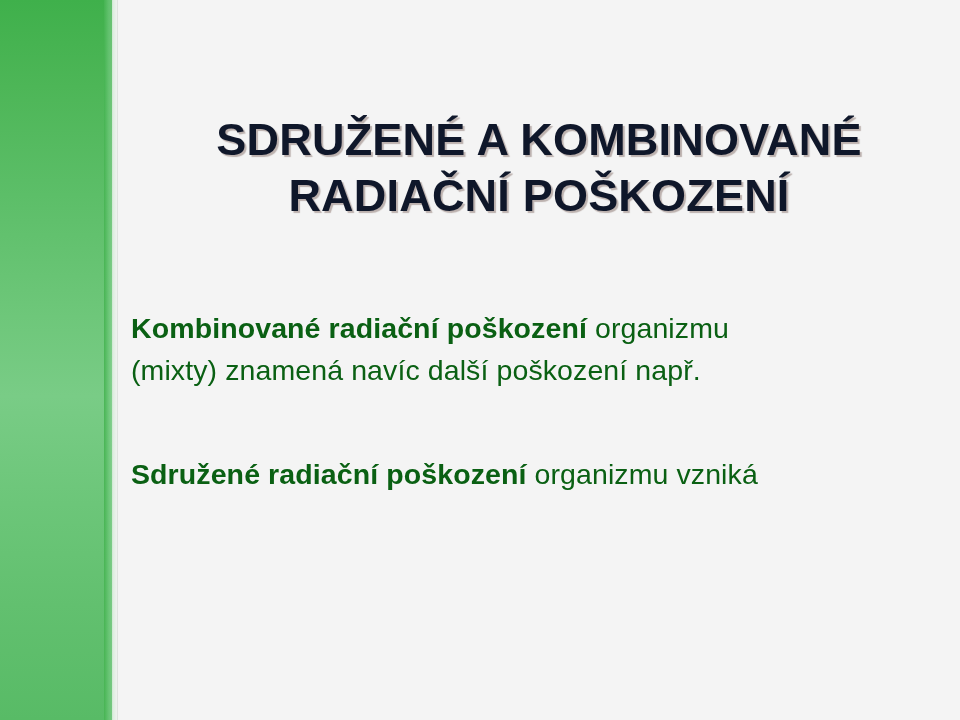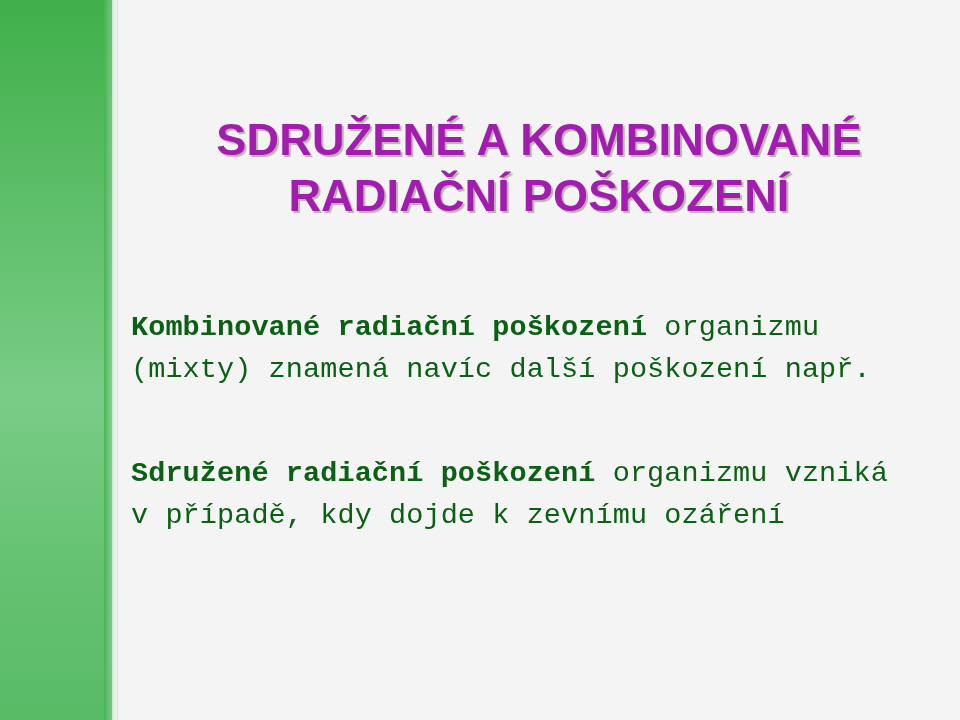--- a/index.html
+++ b/index.html
@@ -69,21 +69,21 @@
     height: 720px;
   }
 
   
   .title {
     position: absolute;
     left: 0;
     top: 112px;
     width: 842px;
     text-align: center;
-    color: #a21caf;
+    color: #0f172a;
     font-size: 45px;
     font-weight: bold;
     line-height: 56px;
     letter-spacing: 0.2px;
     text-shadow: 2px 2px 1px rgba(120,96,88,0.45);
     white-space: pre-line;
   }
 
   
   .body-block {
@@ -100,21 +100,20 @@
   }
   .para + .para {
     margin-top: 62px;
   }
   .para .lead {
     font-weight: bold;
   }
   .para .line {
     display: block;
     white-space: pre;
-    font-family: Liberation Mono, monospace;
   }
 </style>
 </head>
 <body>
 
 <div class="slide">
 
   <div class="side-band"></div>
   <div class="side-band-edge"></div>
   <div class="side-band-hairline"></div>
@@ -126,18 +125,17 @@
 
     <div class="body-block">
 
       <div class="para">
         <span class="line"><span class="lead">Kombinované radiační poškození</span><span> organizmu</span></span>
         <span class="line">(mixty) znamená navíc další poškození např.</span>
       </div>
 
       <div class="para">
         <span class="line"><span class="lead">Sdružené radiační poškození</span><span> organizmu vzniká</span></span>
-        <span class="line">v případě, kdy dojde k zevnímu ozáření</span>
       </div>
 
     </div>
   </div>
 </div>
 
 </body></html>

